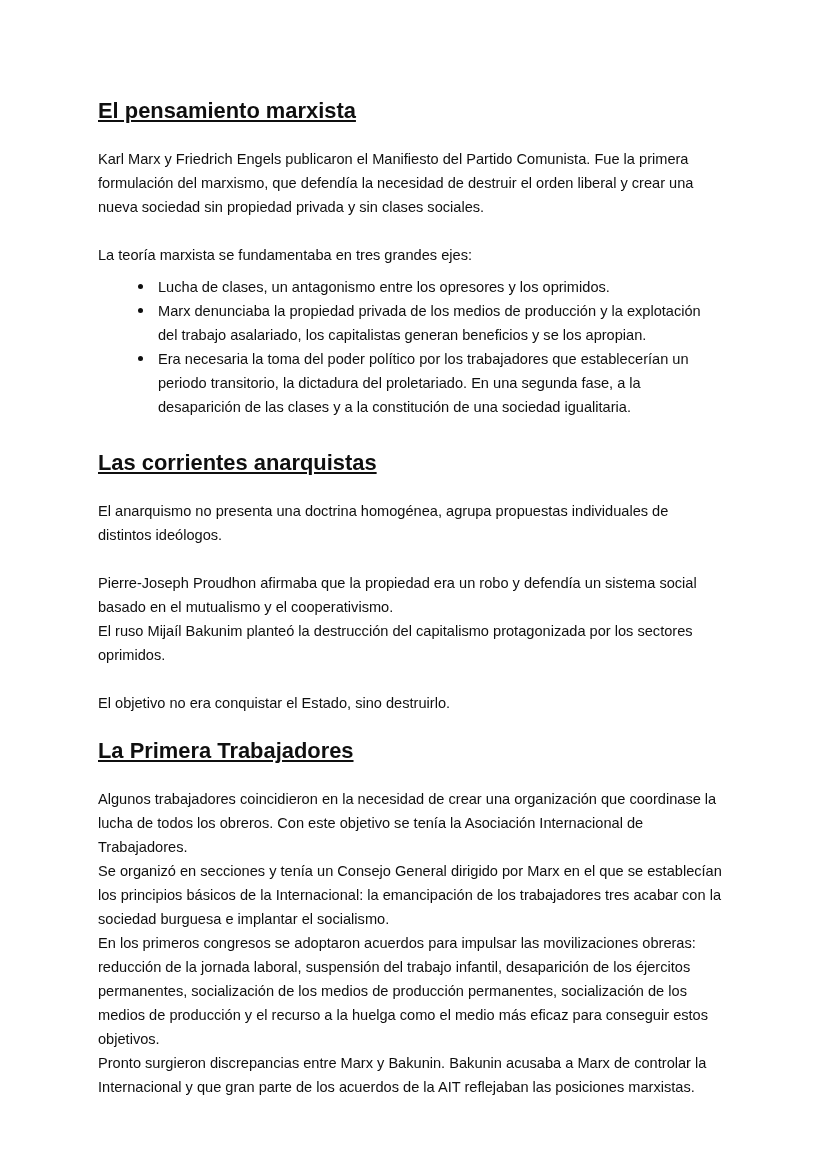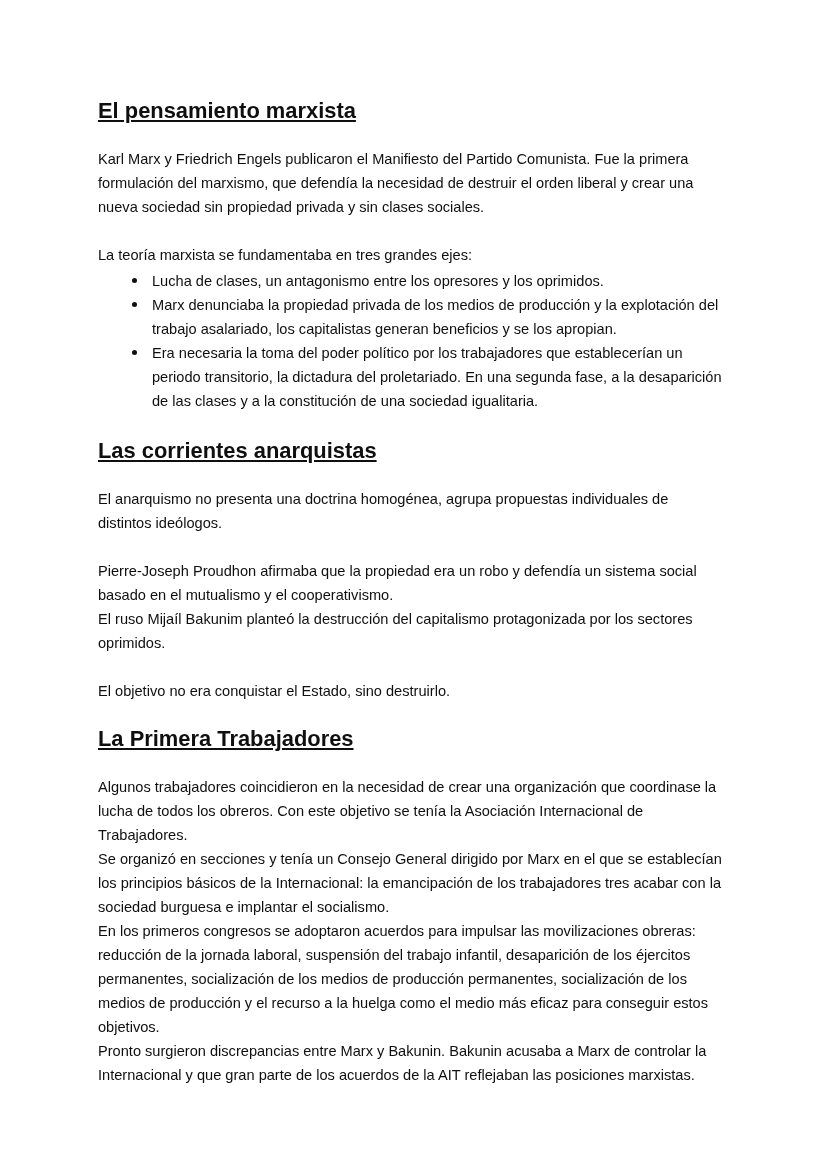--- a/index.html
+++ b/index.html
@@ -36,21 +36,21 @@
   }
   .para {
     margin: 0;
     line-height: 24px;
     white-space: pre-wrap;
   }
   .spacer {
     height: 24px;
   }
   .bullet-list {
-    margin: 2px;
+    margin: 8px;
     padding: 0;
     list-style: none;
   }
   .bullet-item {
     position: relative;
     padding-left: 52px;
     line-height: 24px;
     margin: 0;
   }
   .bullet-item .dot {

